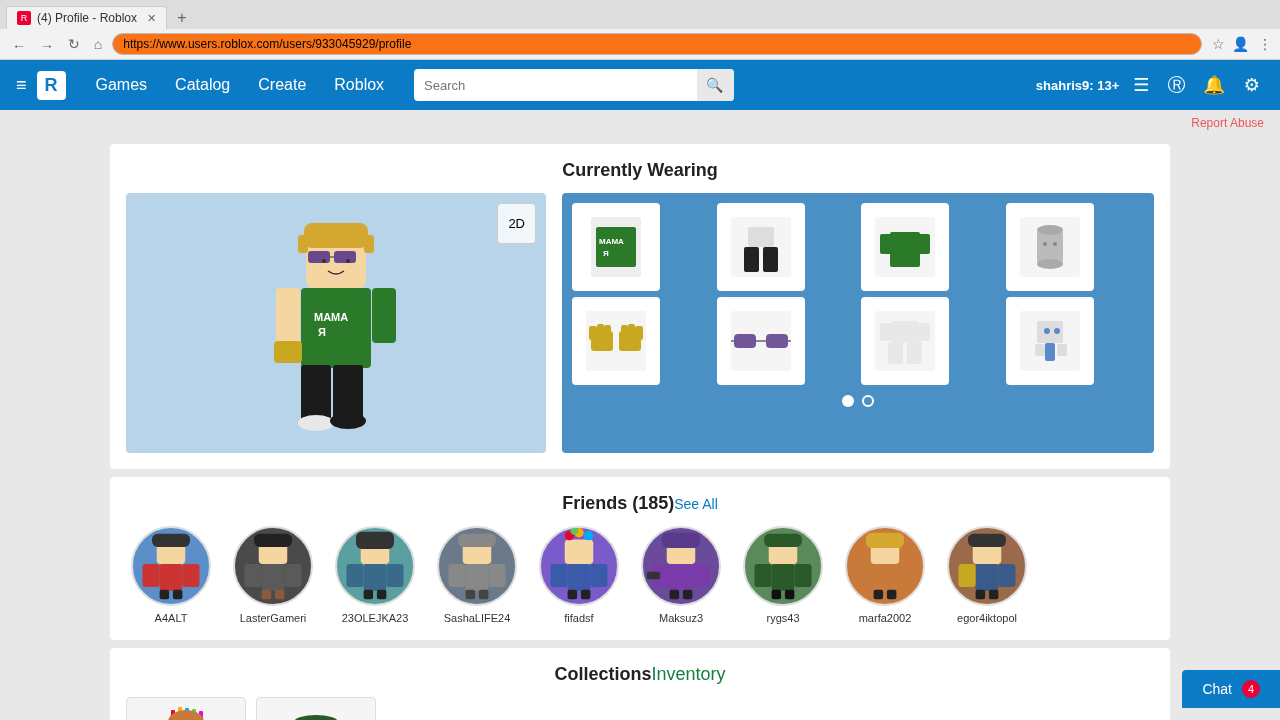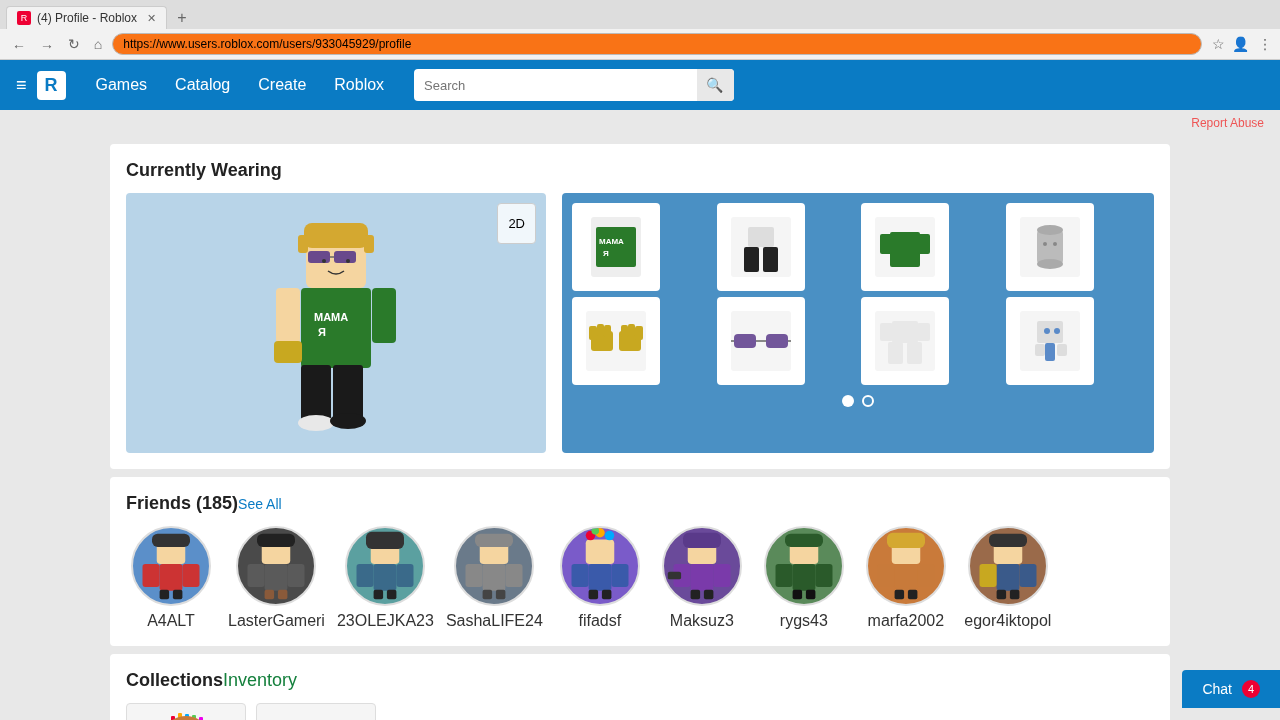--- a/index.html
+++ b/index.html
@@ -135,21 +135,21 @@
       background: white;
       margin: 8px auto;
       max-width: 1060px;
       border-radius: 4px;
       padding: 16px;
     }
 
     .section-header {
       display: flex;
       align-items: center;
-      justify-content: flex-start;
+      justify-content: center;
       margin-bottom: 12px;
     }
     .section-title {
       font-size: 18px;
       font-weight: bold;
       color: #222;
     }
     .see-all-link {
       color: #0a7bc4;
       font-size: 14px;
@@ -250,21 +250,21 @@
       width: 80px; height: 80px;
       border-radius: 50%;
       background: #ccc;
       display: flex;
       align-items: center;
       justify-content: center;
       overflow: hidden;
       border: 2px solid #ddd;
     }
     .friend-name {
-      font-size: 16px;
+      font-size: 11px;
       color: #333;
       text-align: left;
     }
 
     
     .collections-items {
       display: flex;
       gap: 10px;
     }
     .collection-item {
@@ -366,20 +366,27 @@
     <div class="nav-links">
       <span class="nav-link">Games</span>
       <span class="nav-link">Catalog</span>
       <span class="nav-link">Create</span>
       <span class="nav-link">Roblox</span>
     </div>
     <div class="search-bar">
       <input class="search-input" type="text" placeholder="Search" style="">
       <button class="search-btn">🔍</button>
     </div>
+    <div class="nav-right">
+      <span class="nav-user">shahris9: 13+</span>
+      <button class="nav-icon-btn">☰</button>
+      <button class="nav-icon-btn">Ⓡ</button>
+      <button class="nav-icon-btn">🔔</button>
+      <button class="nav-icon-btn">⚙</button>
+    </div>
   </div>
 
   <div class="content-area">
     <div class="report-abuse">Report Abuse</div>
 
     <div class="section">
       <div class="section-header">
         <span class="section-title">Currently Wearing</span>
       </div>
       <div class="wearing-container">

